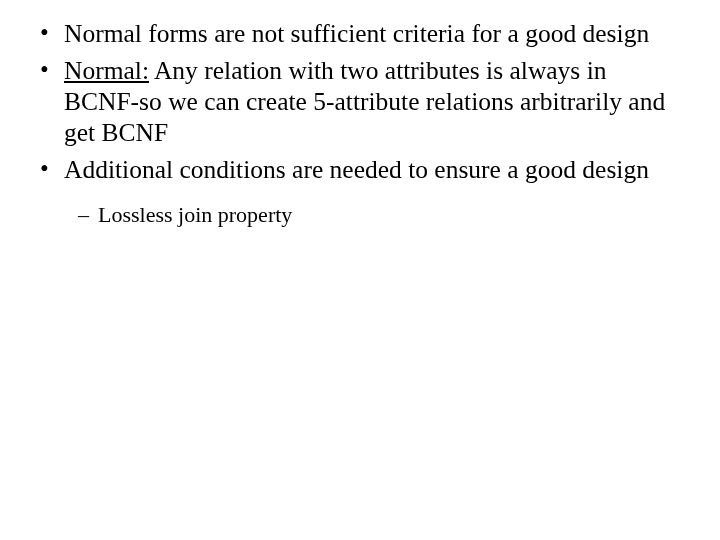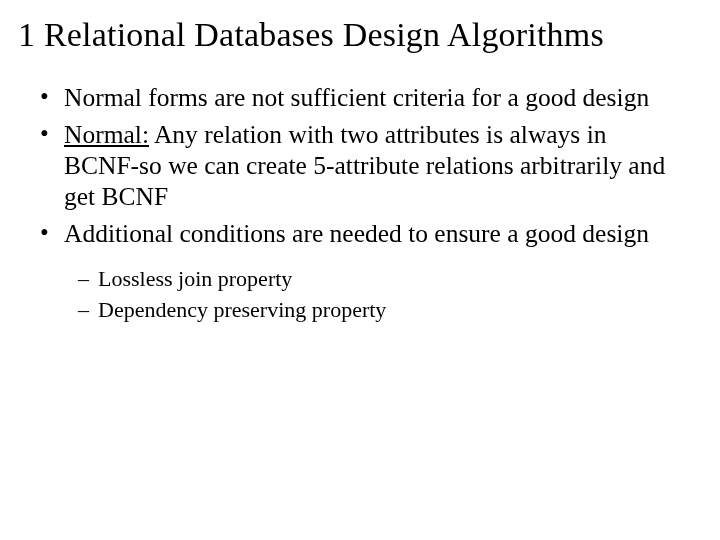--- a/index.html
+++ b/index.html
@@ -63,34 +63,30 @@
     content: "–";
     position: absolute;
     left: 0;
     top: 0;
   }
 </style>
 </head>
 <body>
 
 <div class="slide">
-  <div class="title">1 Relational Databases Design Algorithms</div>
 
   <ul class="level1">
     <li>
       <span>Normal forms are not sufficient criteria for a good design</span>
     </li>
     <li>
       <span class="underline">Normal:</span><span> Any relation with two attributes is always in BCNF-so we can create 5-attribute relations arbitrarily and get BCNF</span>
     </li>
     <li>
       <span>Additional conditions are needed to ensure a good design</span>
       <ul class="level2">
         <li>
           <span>Lossless join property</span>
         </li>
-        <li>
-          <span>Dependency preserving property</span>
-        </li>
       </ul>
     </li>
   </ul>
 </div>
 
 </body></html>

